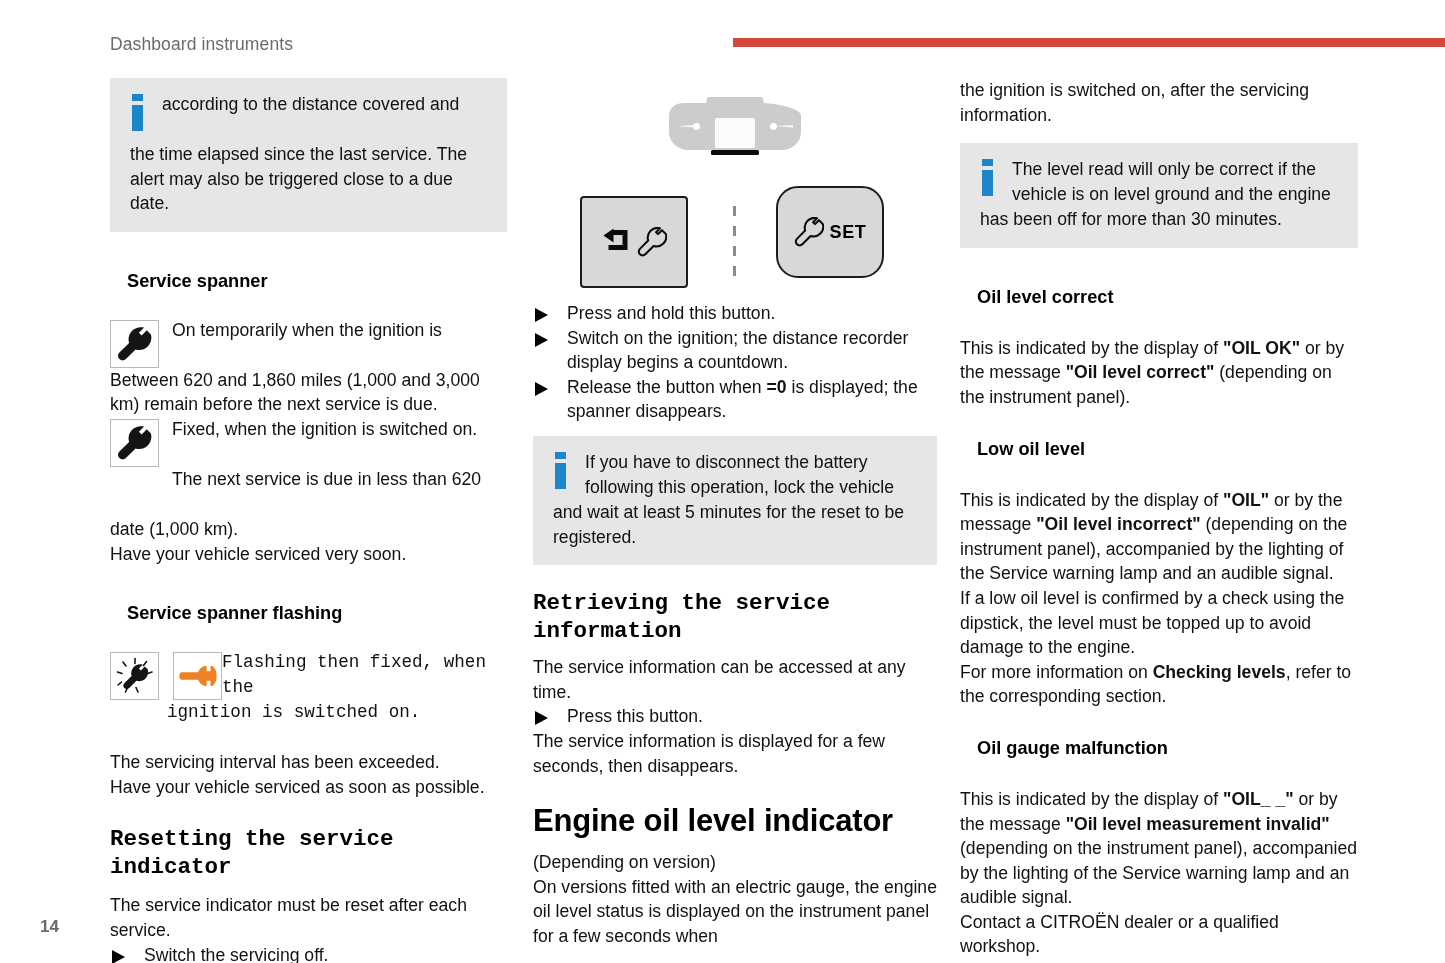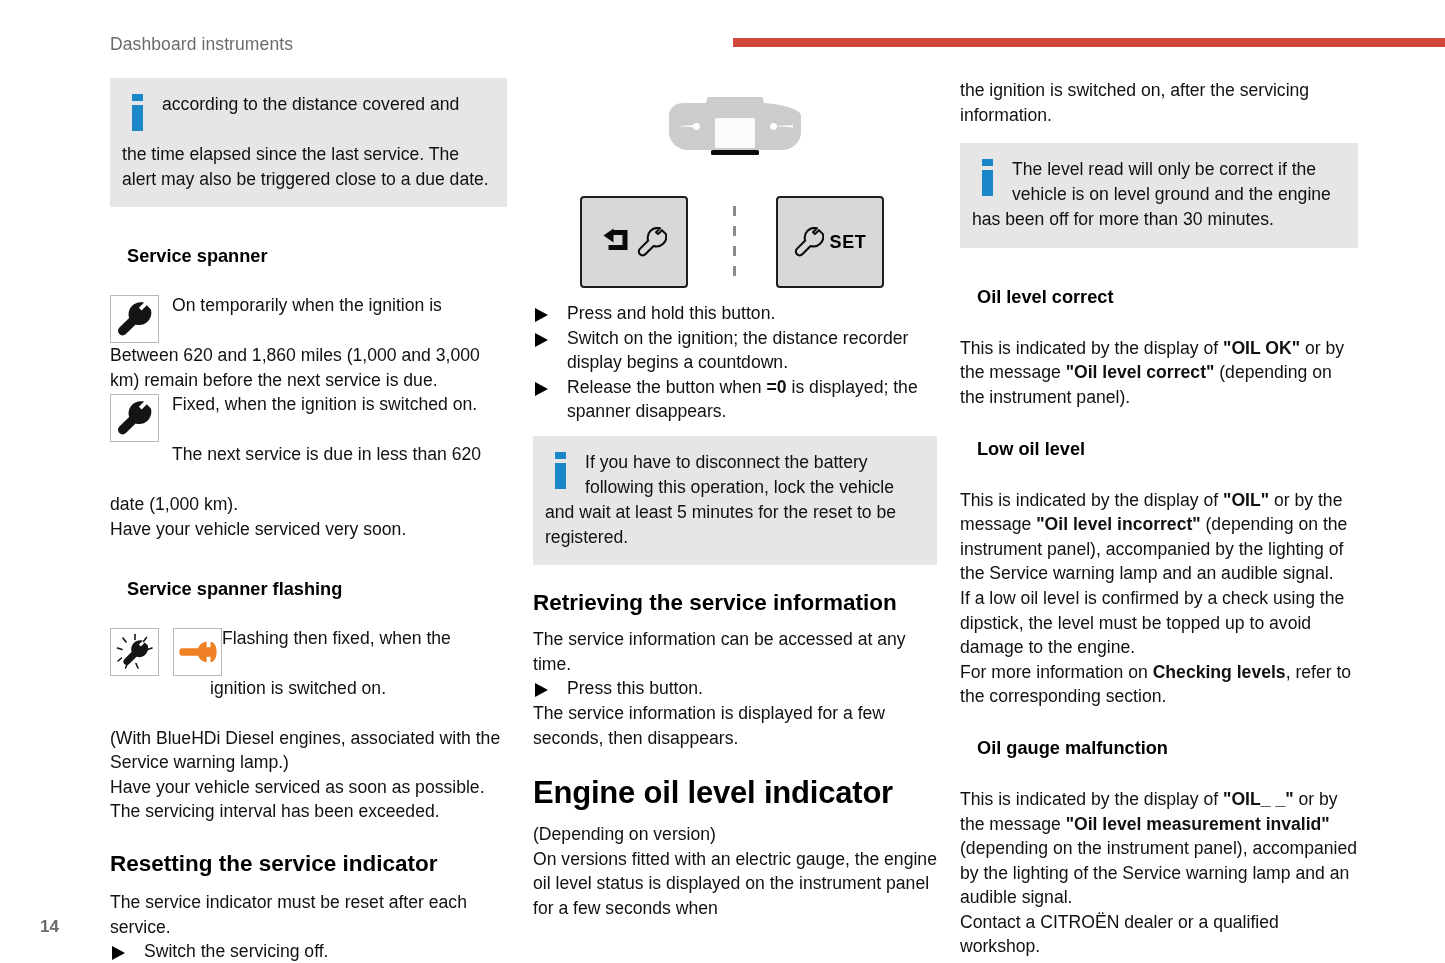--- a/index.html
+++ b/index.html
@@ -64,20 +64,21 @@
     color: #111111;
   }
   p + p { margin-top: 0; }
 
   h2 {
     margin: 0;
     font-size: 22.5px;
     line-height: 28px;
     font-weight: bold;
     color: #000000;
+    font-family: Liberation Mono, monospace;
   }
   h3 {
     margin: 17px;
     font-size: 18.2px;
     line-height: 24px;
     font-weight: bold;
     color: #000000;
   }
   h1 {
     margin: 0;
@@ -131,21 +132,21 @@
     width: 11px;
     height: 26px;
     background: #1b86c8;
   }
   .info-first {
     padding-left: 40px;
   }
   .info-second {
     padding-left: 40px;
   }
-  .info-rest { clear: both; padding-left: 0; }
+  .info-rest { clear: both; padding-left: 0; margin-left: 8px; }
 
   
   .bullet {
     position: relative;
     padding-left: 34px;
   }
   .bullet .tri {
     position: absolute;
     left: 2px;
     top: 7px;
@@ -167,22 +168,23 @@
     margin: 2px 0 0 0;
     display: flex;
     align-items: center;
     justify-content: center;
   }
   .icon-para {
     padding-left: 62px;
     min-height: 50px;
   }
   .icon-para2 {
-    padding-left: 100px;
+    padding-left: 57px;
     min-height: 50px;
+    font-family: Liberation Mono, monospace;
   }
   .clear { clear: both; }
 
   
   .illus {
     position: relative;
     width: 404px;
     height: 215px;
   }
   .cluster {
@@ -195,21 +197,21 @@
   .btn-panel {
     position: absolute;
     width: 108px;
     height: 92px;
     background: #d8d8d8;
     border: 2px solid #1d1d1d;
     border-radius: 4px;
     box-sizing: border-box;
   }
   .btn-left  { left: 47px;  top: 118px; }
-  .btn-right { left: 243px; top: 118px; }
+  .btn-right { left: 243px; top: 108px; border-radius: 22px; }
   .btn-inner {
     width: 100%;
     height: 100%;
     display: flex;
     align-items: center;
     justify-content: center;
     gap: 6px;
   }
   .set-label {
     font-size: 18px;
@@ -316,23 +318,22 @@
       <div class="iconbox" style="margin-left:14px;">
         <svg width="38" height="22" viewBox="0 0 38 22">
           <path d="M31.5 0.8 L31.5 6.2 L27.6 6.2 L27.6 0.8 C23.9 1.0 20.3 3.6 19.2 7.2 L3.0 7.2 C1.5 7.2 0.4 8.4 0.4 9.9 L0.4 12.1 C0.4 13.6 1.5 14.8 3.0 14.8 L19.2 14.8 C20.3 18.4 23.9 21.0 27.6 21.2 L27.6 15.8 L31.5 15.8 L31.5 21.2 C35.5 20.8 37.6 16.6 37.6 11.0 C37.6 5.4 35.5 1.2 31.5 0.8 Z" fill="#ef8024"></path>
         </svg>
       </div>
       <p class="icon-para2">Flashing then fixed, when the</p>
       <p class="icon-para2">ignition is switched on.</p>
       <div class="clear"></div>
     </div>
 
-    <p>(With BlueHDi Diesel engines, associated with the Service warning lamp.)</p>
+    <p>The servicing interval has been exceeded.</p>
     <p>Have your vehicle serviced as soon as possible.</p>
-    <p>The servicing interval has been exceeded.</p>
 
     <div class="sp-26"></div>
 
     <h2>Resetting the service indicator</h2>
     <div class="sp-12"></div>
     <p>The service indicator must be reset after each service.</p>
     <p class="bullet">
       <span class="tri"></span>
       <span>Switch the servicing off.</span>
     </p>

